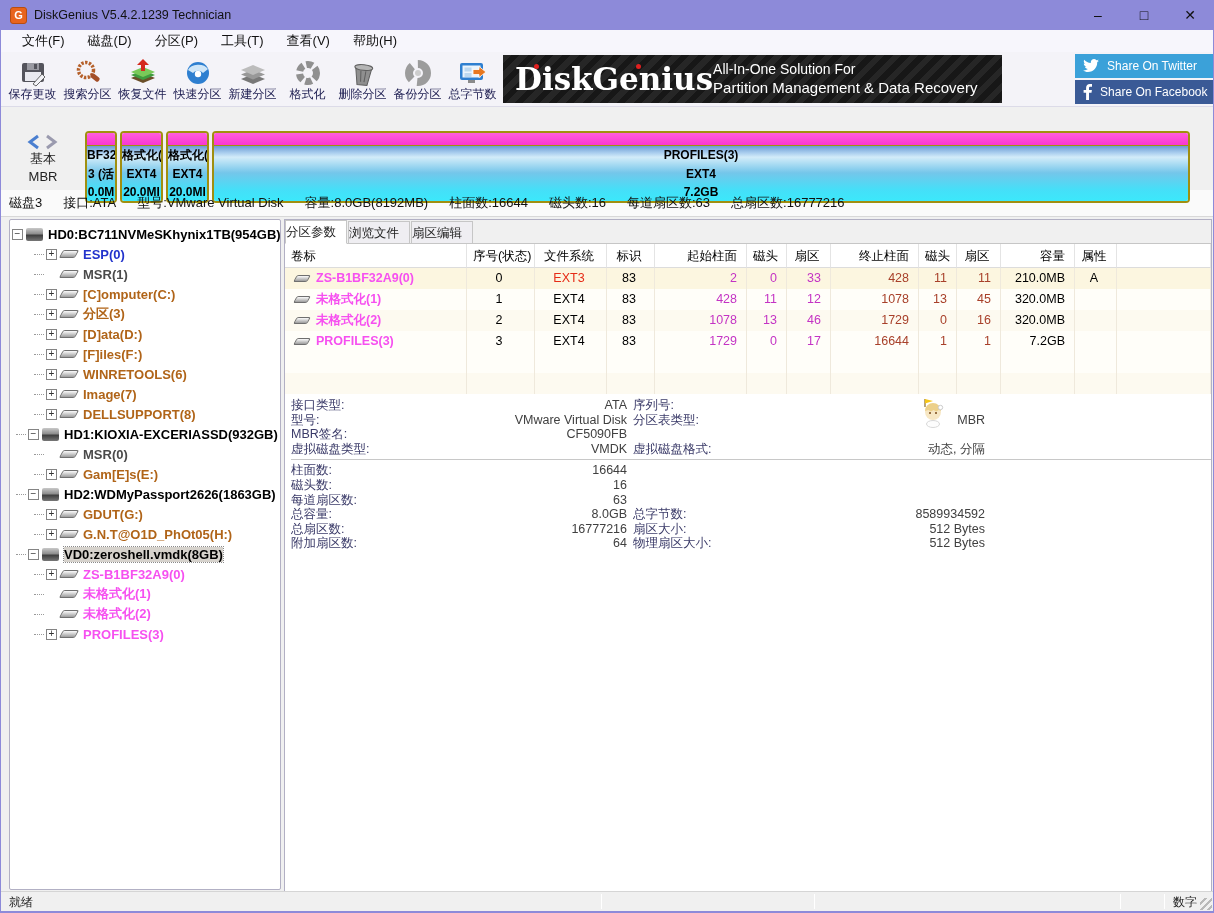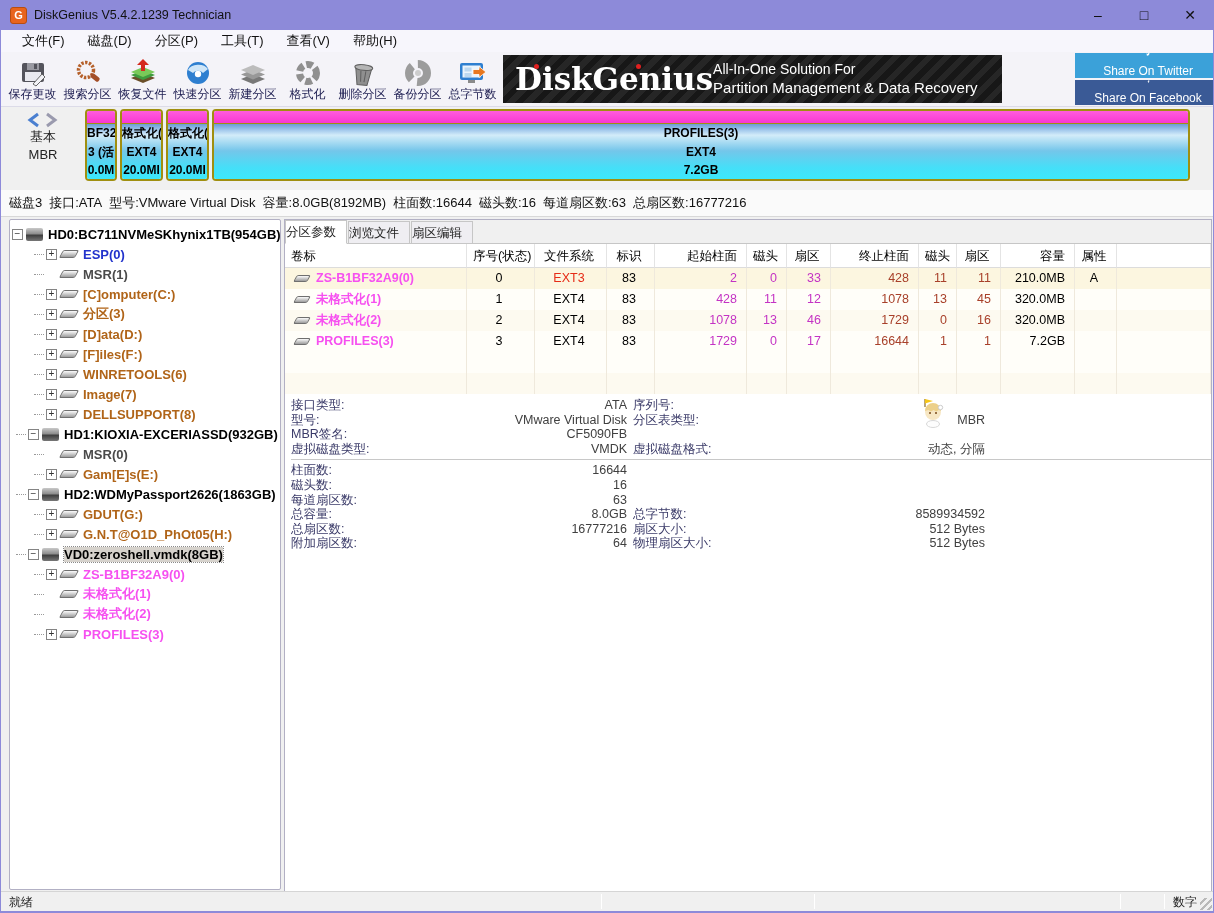--- a/index.html
+++ b/index.html
@@ -27,36 +27,36 @@
   .tb-label { font-size:12px; color:#1c1c50; line-height:15px; }
   .banner { width:503px; margin-left:3px; height:48px; align-self:center; position:relative;
     background:repeating-linear-gradient(135deg,#262626 0 6px,#171717 6px 12px); display:flex; align-items:center; overflow:hidden; }
   .brand { font-family:"DejaVu Serif","Liberation Serif",serif; font-weight:bold; font-size:31px;
     color:#fff; padding-left:12px; letter-spacing:0px; position:relative;text-align:center; }
   .brand .dot { position:absolute; width:5px; height:5px; border-radius:50%; background:#e02020; }
   .banner-right { flex:1; color:#fff; font-weight:normal; }
   .banner-line1 { font-size:14px; line-height:17px; letter-spacing:0px; }
   .banner-line2 { font-size:15px; line-height:19px; }
   .share-col { width:139px; margin-left:73px; display:flex; flex-direction:column; justify-content:center; gap:2px; }
-  .share-btn { height:25px; display:flex; align-items:center; color:#fff; font-size:12px; padding-left:8px; gap:8px;flex-direction:column; }
+  .share-btn { height:25px; display:flex; align-items:center; color:#fff; font-size:12px; padding-left:8px; gap:8px; }
   .share-twitter { background:#3ba1d9; }
   .share-facebook { background:#3a5a96; }
   
-  .part-panel { height:84px; background:#f0f0f0; border-top:1px solid #dcdbe8; display:flex; padding-top:2px; }
+  .part-panel { height:84px; background:#f0f0f0; border-top:1px solid #dcdbe8; display:flex; padding-top:24px; }
   .part-nav { width:84px; display:flex; flex-direction:column; align-items:center; padding-top:3px; }
   .part-nav-label { font-size:13px; color:#222; line-height:18px; }
   .blocks { display:flex; gap:3px; align-items:flex-start; }
   .pblock { border:2px solid #a08f10; border-radius:4px; height:72px; overflow:hidden; background:#fff; }
   .pcap { height:13px; background:linear-gradient(180deg,#ff5cdd,#f937d2); border-bottom:1px solid #a08f10; }
   .pbody { height:56px; text-align:center; font-size:12px; font-weight:bold; color:#000;
     background:linear-gradient(180deg,#6b9cd3 0%,#a9cdee 12%,#d3ecf9 20%,#74c6ea 48%,#45dff8 78%,#3bE9fb 100%); }
   .pbody div { line-height:18.5px; white-space:nowrap; overflow:hidden; }
   
   .disk-info { height:27px; background:#fafafa; border-bottom:1px solid #d8d8d8; display:flex; align-items:center;
-    padding-left:8px; gap:7px; font-size:13px; color:#111; }
+    padding-left:8px; gap:21px; font-size:13px; color:#111; }
   
   .main { height:676px; display:flex; padding:2px 1px 0 8px; background:#f0f0f0; }
   .tree-panel { width:272px; height:671px; background:#fff; border:1px solid #b2b0c4; border-radius:2px;
     padding-top:4px; overflow:hidden; }
   .tree-row { height:20px; display:flex; align-items:center; font-size:13px; font-weight:bold; white-space:nowrap; }
   .tree-row .ind0 { width:6px; }
   .tree-row .ind1 { width:24px; }
   .connector { border-top:1px dotted #9a9a9a; width:10px; height:0; margin-right:2px; }
   .expander { width:11px; height:11px; border:1px solid #848484; background:#fff; color:#333;
     font-size:10px; line-height:8px; text-align:center; flex:0 0 11px; margin-right:3px; font-weight:normal; }

